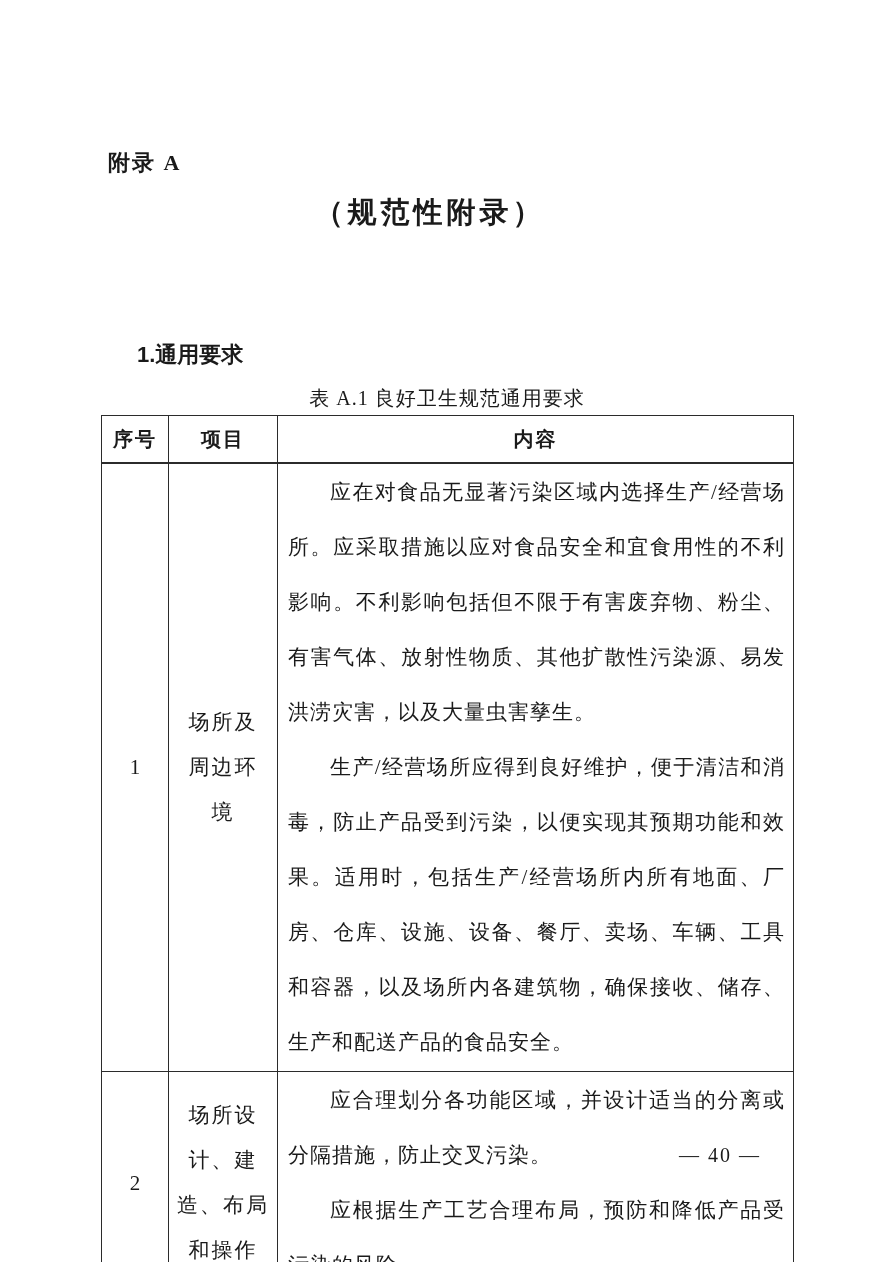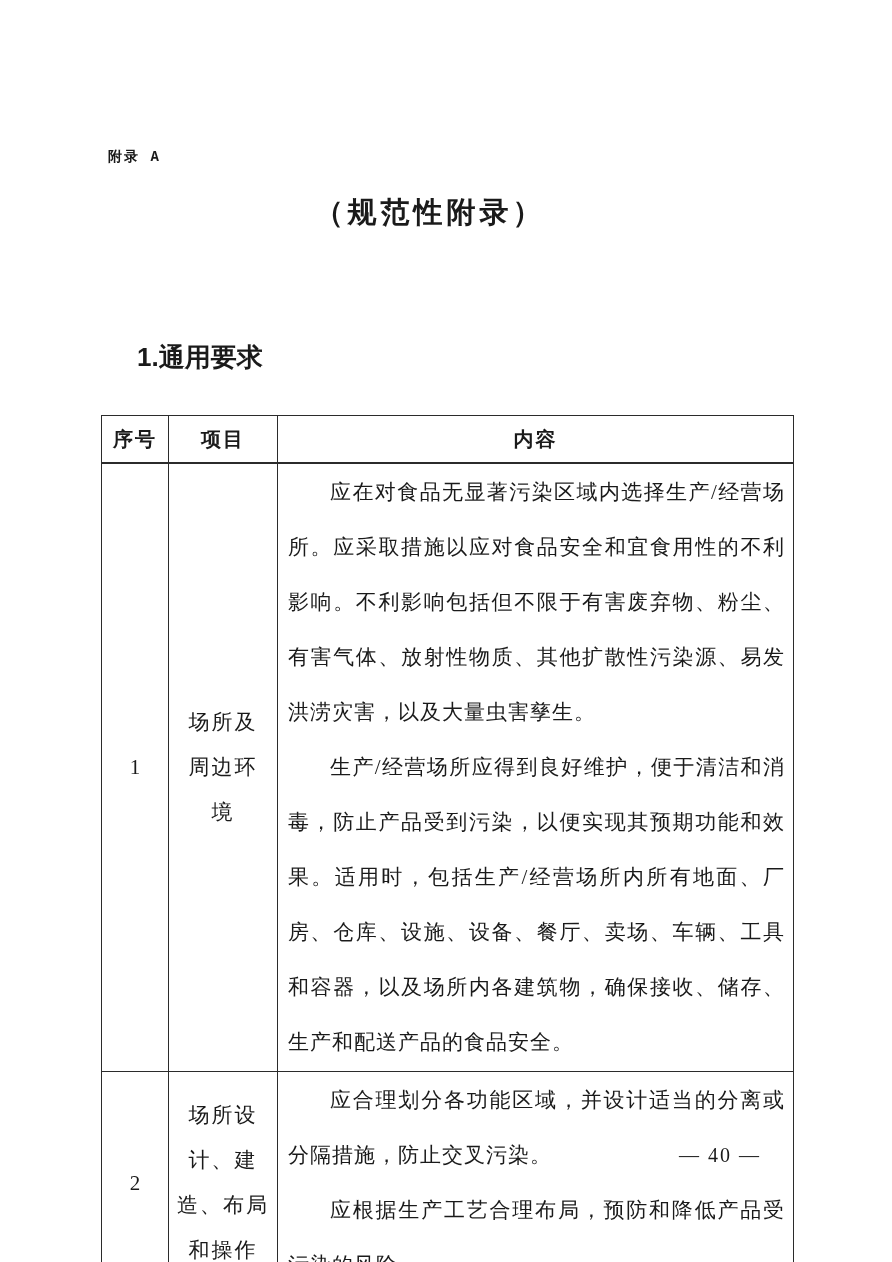--- a/index.html
+++ b/index.html
@@ -13,42 +13,42 @@
     height: 1262px;
     background: #ffffff;
     color: #1a1a1a;
     font-family: "Liberation Serif", "DejaVu Serif", serif;
     overflow: hidden;
   }
   .appendix-label {
     position: absolute;
     left: 108px;
     top: 148px;
-    font-family: Liberation Mono, monospace;
+    font-family: Liberation Serif, serif;
     font-weight: bold;
-    font-size: 14px;
+    font-size: 22px;
     letter-spacing: 2px;
   }
   .heading-wrap {
     position: absolute;
     left: 84px;
     width: 692px;
     text-align: center;
     font-family: Liberation Mono, monospace;
     font-weight: bold;
   }
   .heading1 { top: 193px; font-size: 29px; letter-spacing: 4px; }
   .heading2 { top: 240px; font-size: 32px; letter-spacing: 4px; }
   .section-title {
     position: absolute;
     left: 137px;
     top: 340px;
     font-family: "Liberation Sans", "DejaVu Sans", sans-serif;
     font-weight: bold;
-    font-size: 26px;
+    font-size: 22px;
   }
   .table-caption {
     position: absolute;
     left: 101px;
     top: 385px;
     width: 692px;
     text-align: center;
     font-size: 20px;
     letter-spacing: 1px;
   }
@@ -120,20 +120,21 @@
 
 <div class="page">
 
   <div class="appendix-label">附录 A</div>
 
   <div class="heading-wrap heading1">（规范性附录）</div>
 
 
   <div class="section-title">1.通用要求</div>
 
+  <div class="table-caption">表 A.1 良好卫生规范通用要求</div>
 
   <table class="req-table">
     <colgroup>
       <col class="c-no">
       <col class="c-item">
       <col class="c-cont">
     </colgroup>
     <thead>
       <tr>
         <th>序号</th>

